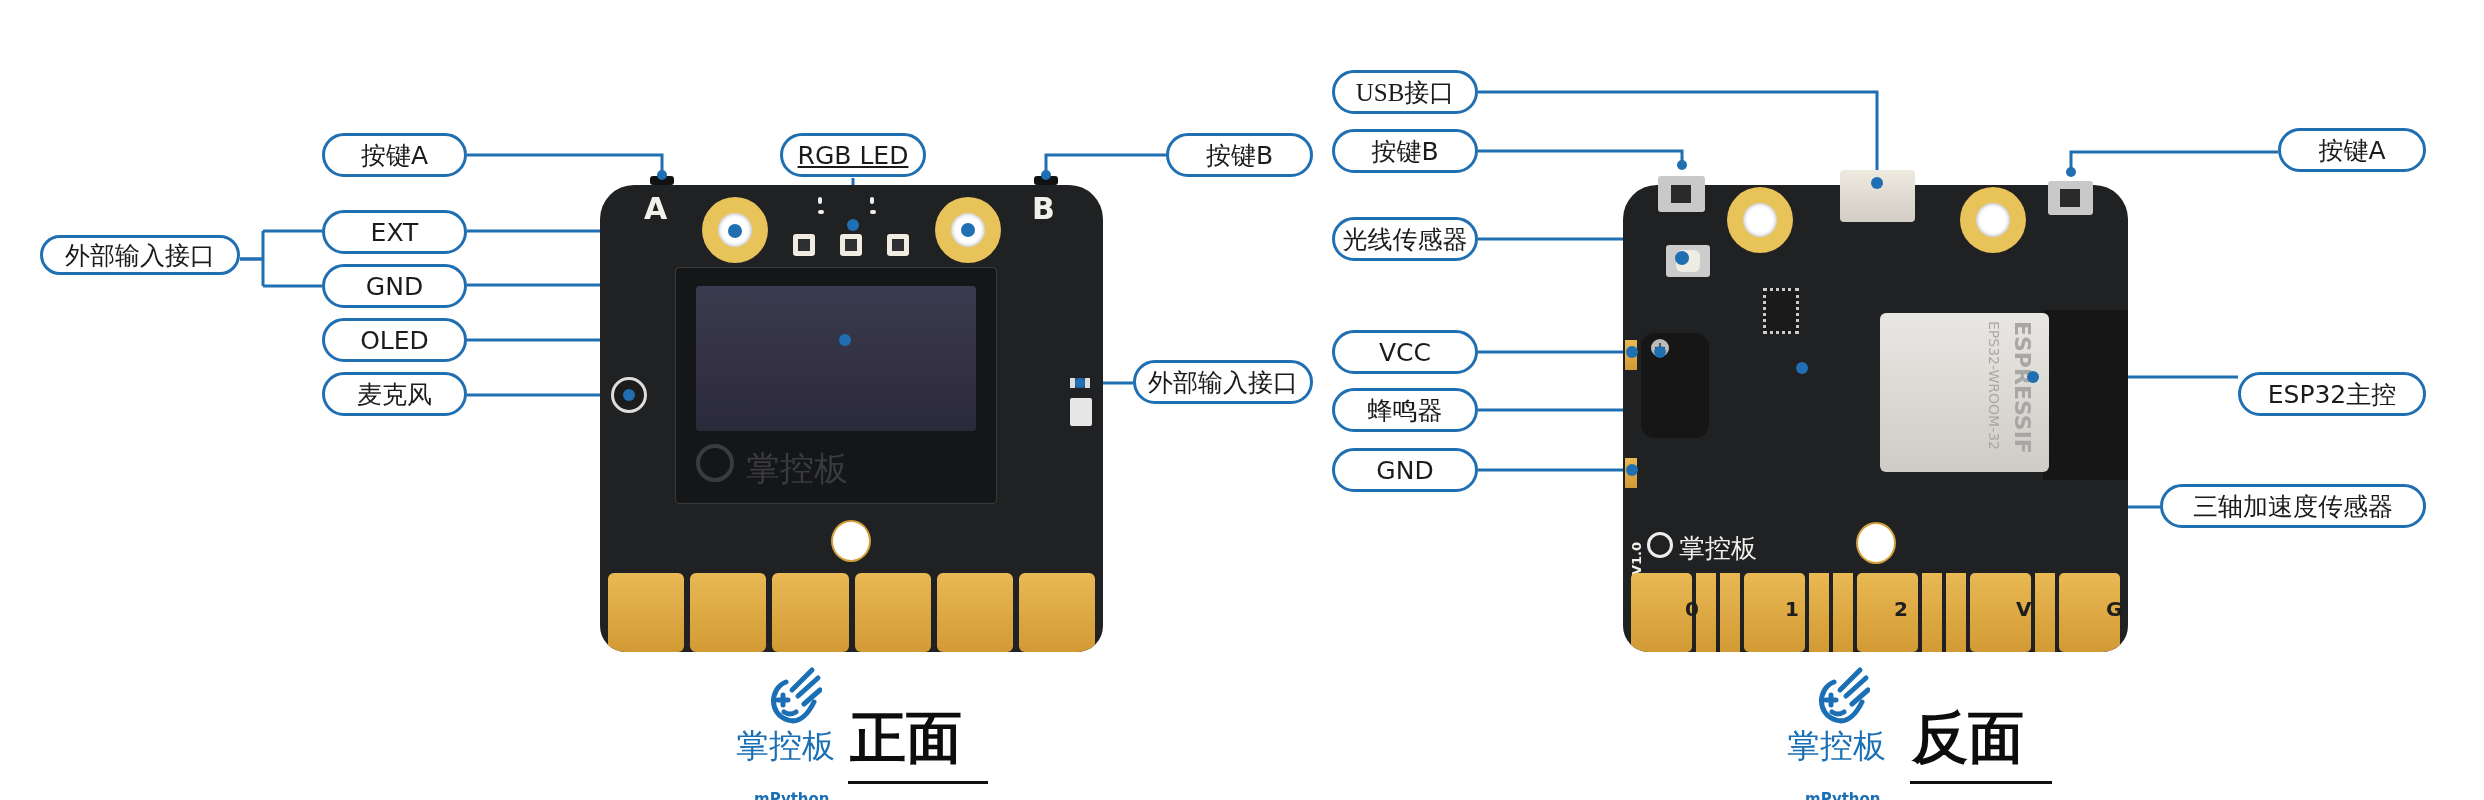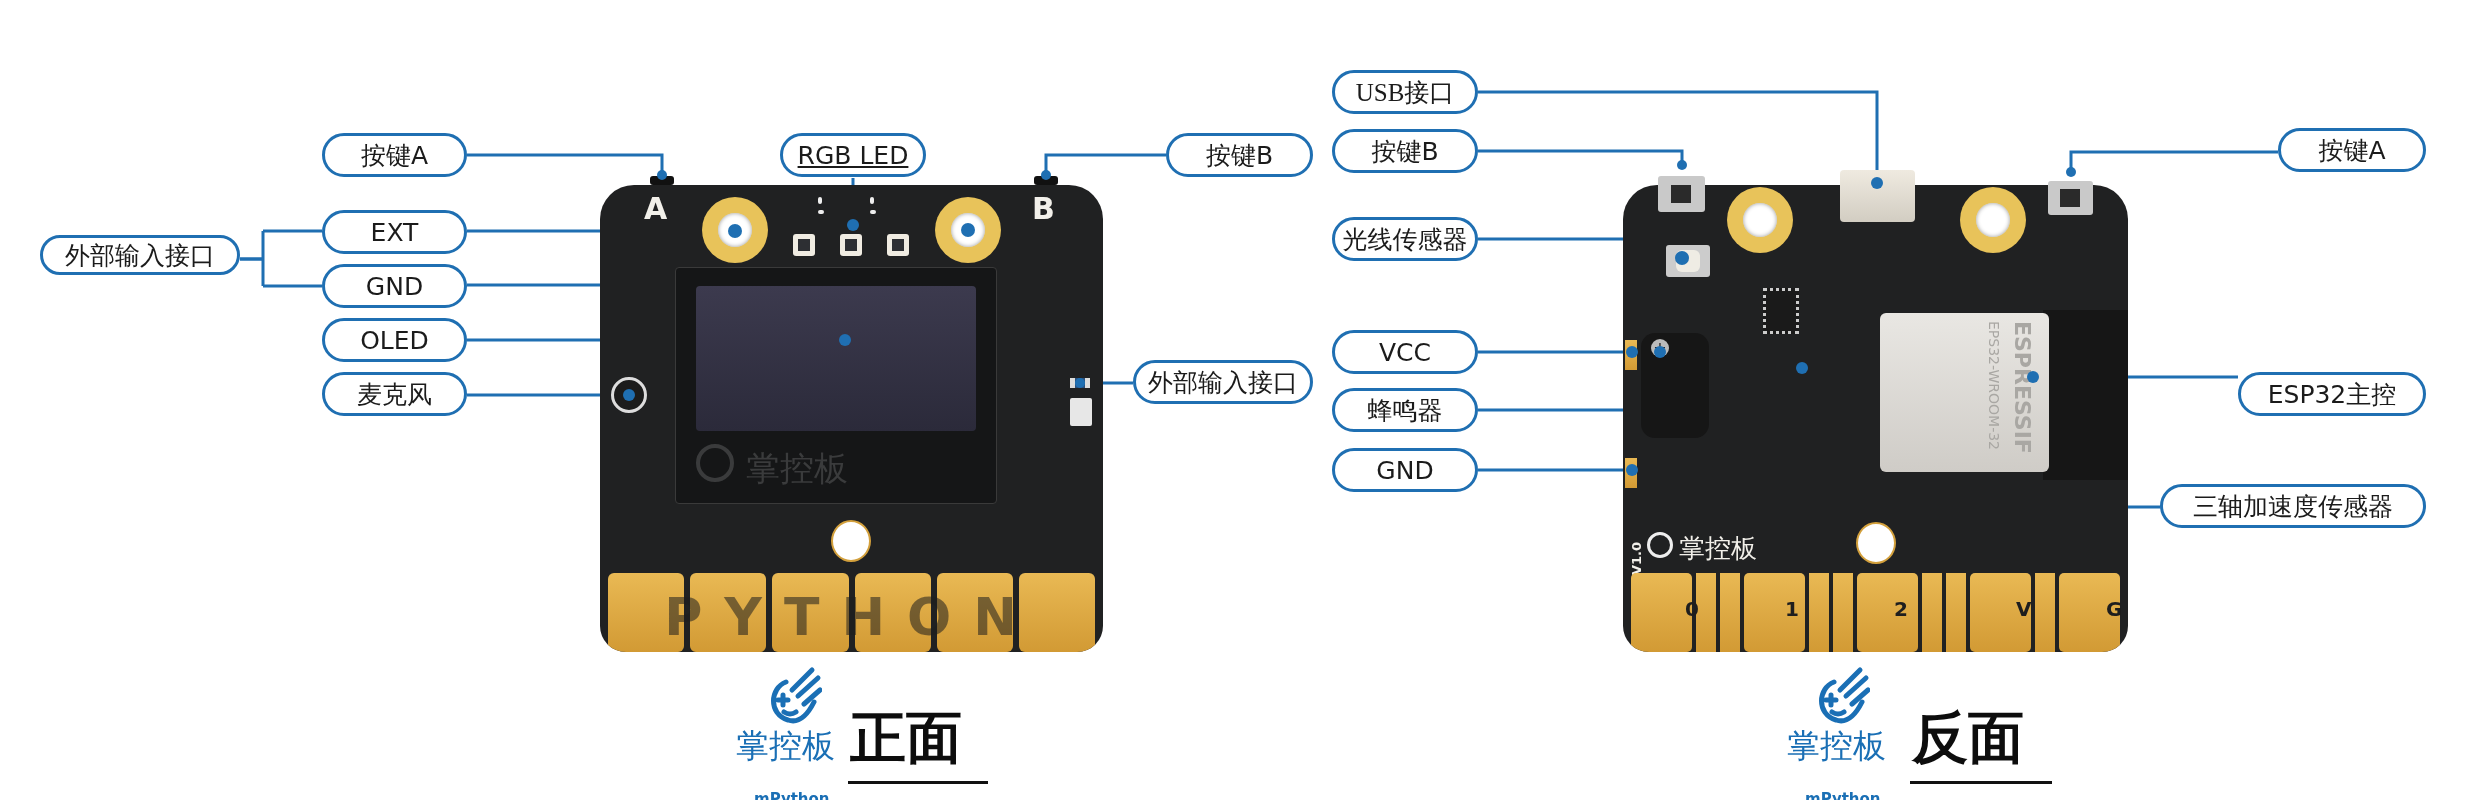--- a/index.html
+++ b/index.html
@@ -89,21 +89,20 @@
   <div class="abs" style="left:231px;top:335px;width:40px;height:42px;border-radius:50%;background:#fff;border:2px solid #d3a03c;box-sizing:border-box;"></div>
 
   <div class="abs" style="left:0;top:388px;width:503px;height:79px;display:flex;gap:6px;padding:0 8px;box-sizing:border-box;">
     <div class="gold" style="flex:1;border-radius:6px;"></div>
     <div class="gold" style="flex:1;border-radius:6px;"></div>
     <div class="gold" style="flex:1;border-radius:6px;"></div>
     <div class="gold" style="flex:1;border-radius:6px;"></div>
     <div class="gold" style="flex:1;border-radius:6px;"></div>
     <div class="gold" style="flex:1;border-radius:6px;"></div>
   </div>
-  <div class="abs" style="left:0;top:402px;width:503px;text-align:center;font-size:52px;font-weight:bold;letter-spacing:22px;color:#1e1e1e;opacity:0.55;">PYTHON</div>
 </div>
 
 <div class="abs" style="left:650px;top:176px;width:24px;height:9px;background:#111;border-radius:3px;"></div>
 <div class="abs" style="left:1034px;top:176px;width:24px;height:9px;background:#111;border-radius:3px;"></div>
 
 <div class="board" style="left:1623px;top:185px;width:505px;height:467px;">
   <div class="ring" style="left:104px;top:2px;width:66px;height:66px;">
       <div class="hole" style="left:16px;top:16px;width:34px;height:34px;"></div>
     </div>
   <div class="ring" style="left:337px;top:2px;width:66px;height:66px;">

